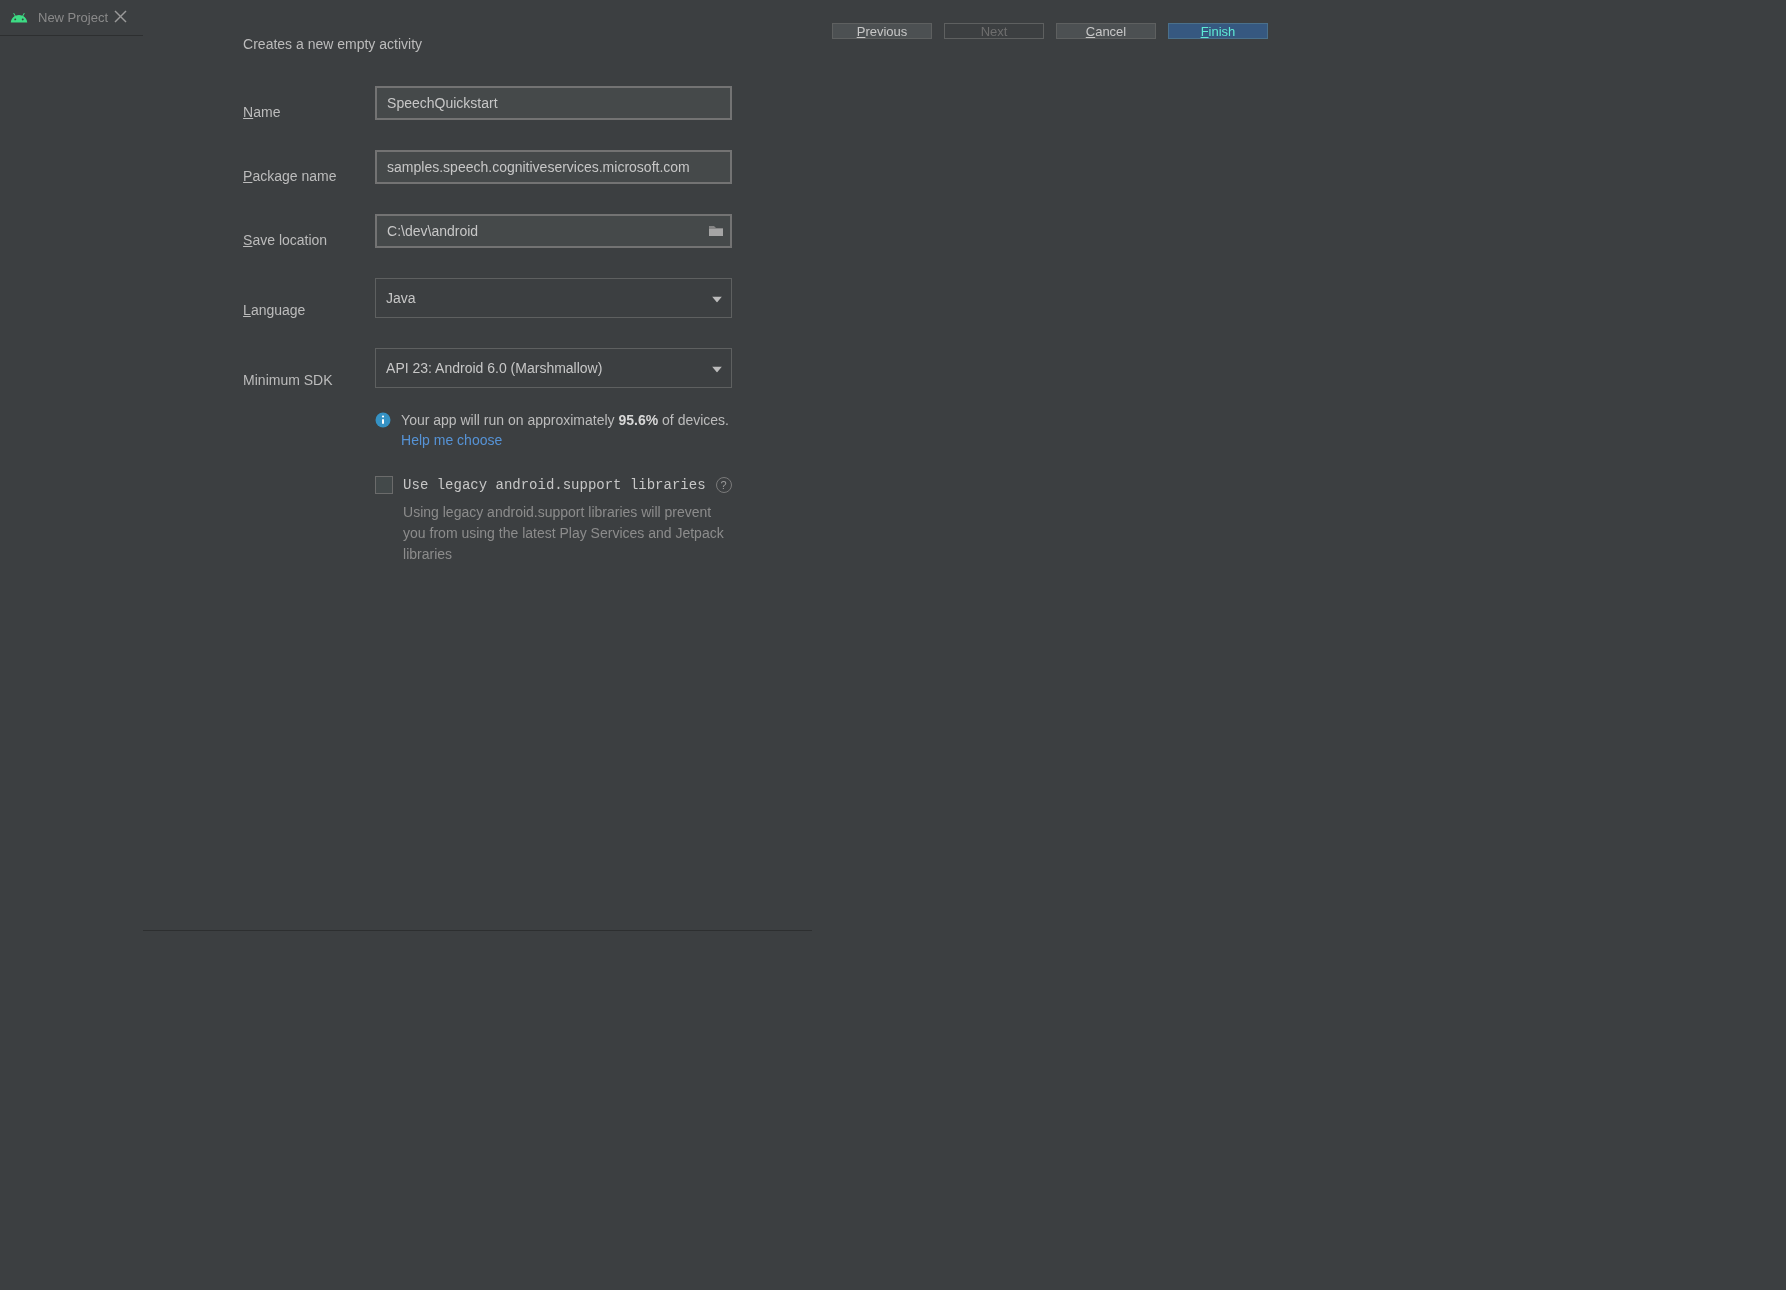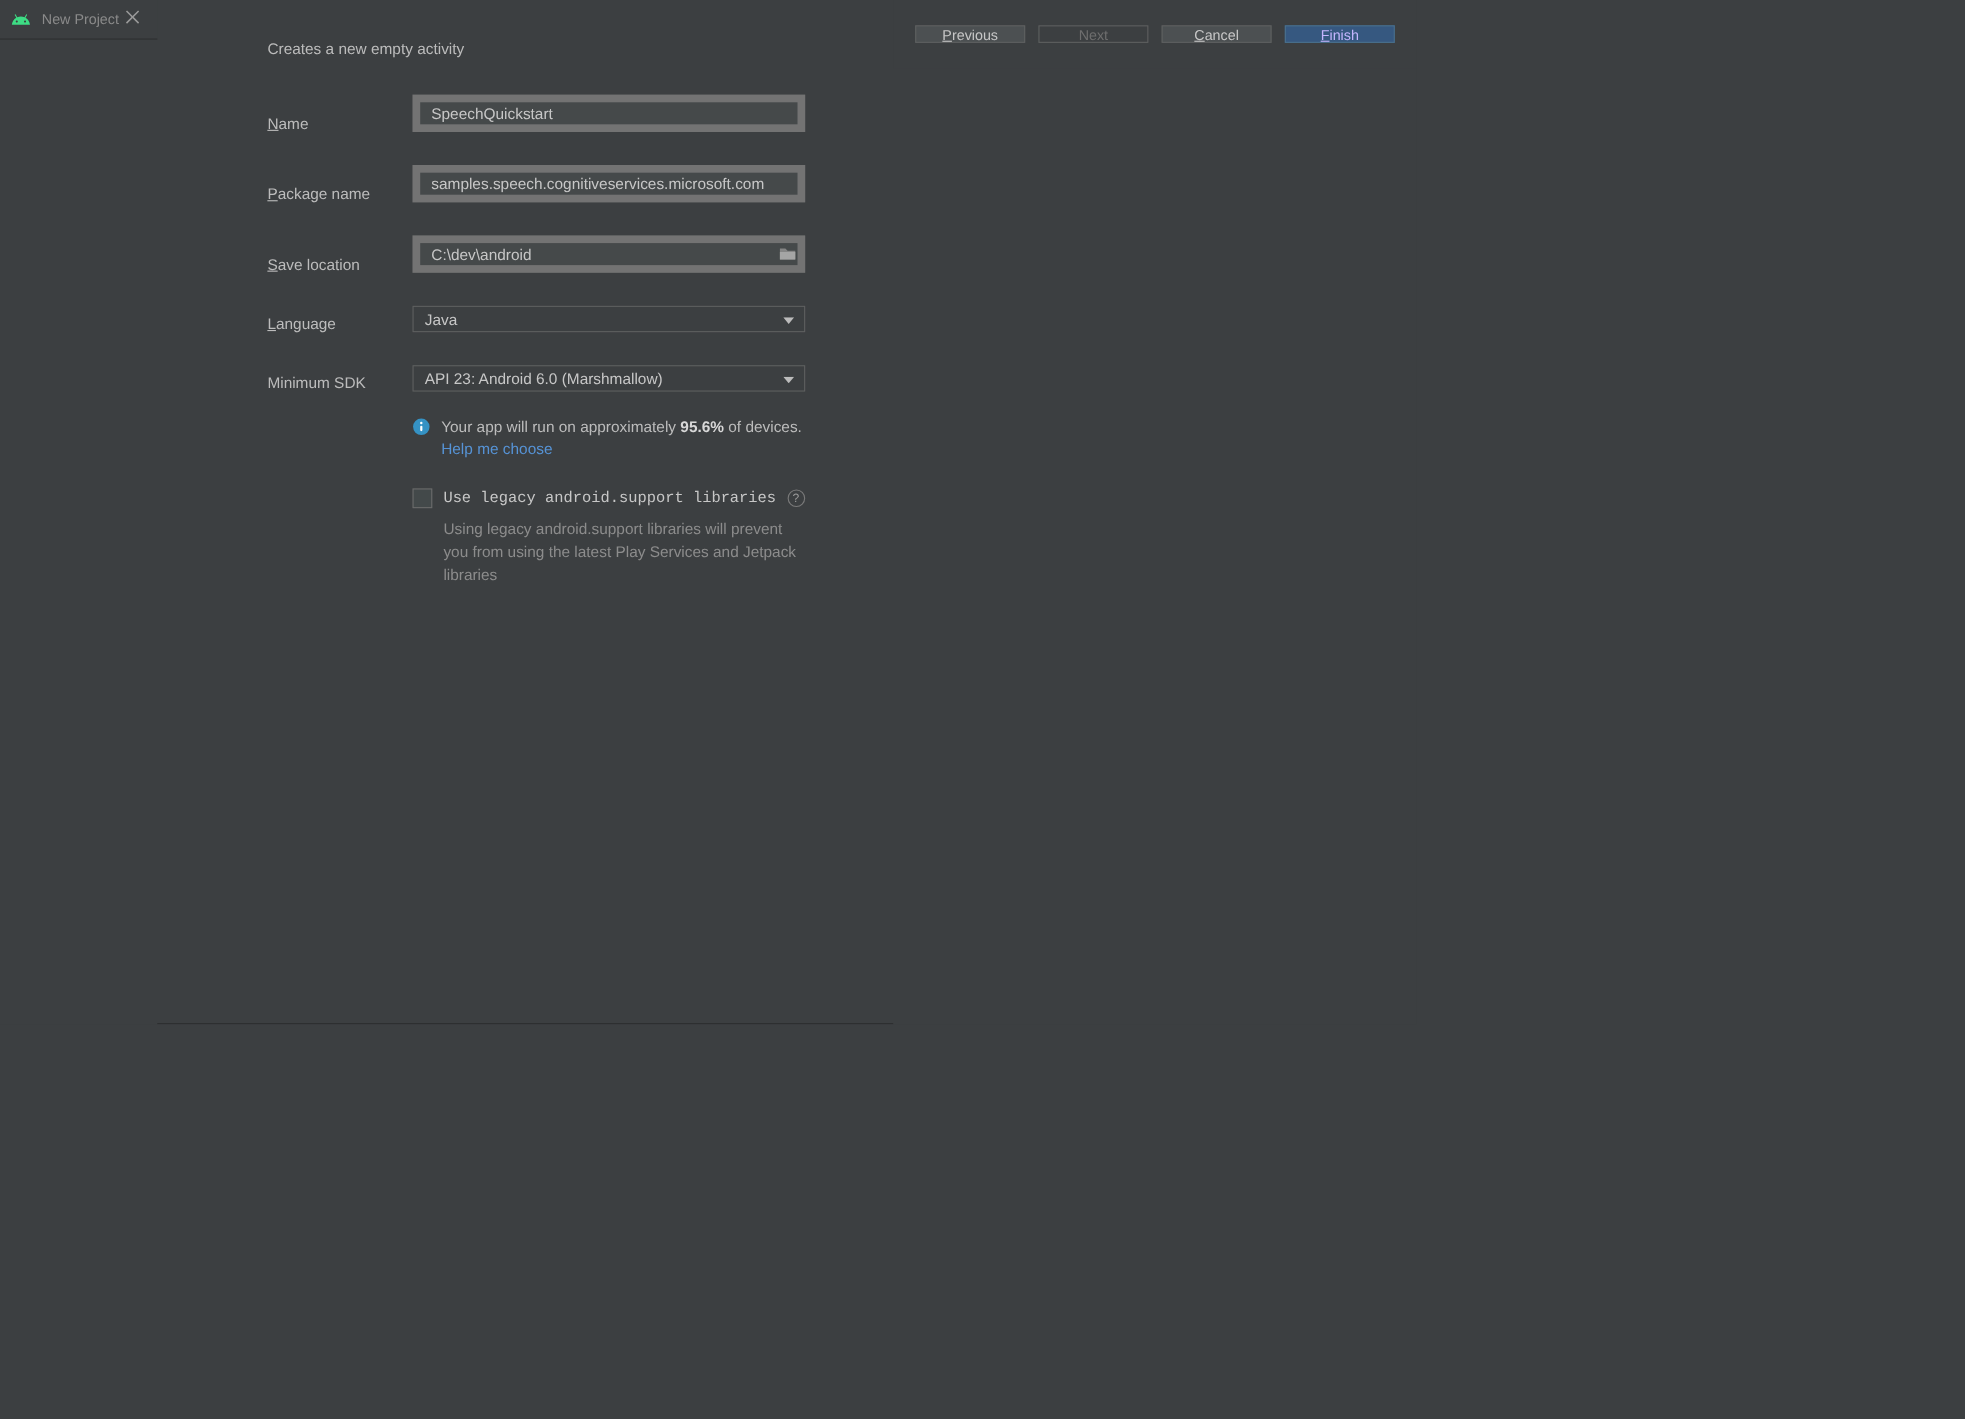--- a/index.html
+++ b/index.html
@@ -69,21 +69,21 @@
   .form-row .label {
     width: 132px;
     color: #bcbcbc;
     font-size: 14px;
   }
   .mnemonic { text-decoration: underline; }
   .text-input, .select-input {
     flex: 1;
     height: 34px;
     background: #45494a;
-    border: 7px solid #737373;
+    border: 2px solid #737373;
     color: #c7c7c7;
     font-size: 14px;
     padding: 0 10px;
     outline: none;
     font-family: inherit;
   }
   .input-wrap {
     flex: 1;
     position: relative;
     display: flex;
@@ -97,21 +97,21 @@
     color: #8c8c8c;
     display: flex;
     align-items: center;
   }
   .select-wrap {
     flex: 1;
     position: relative;
   }
   .select-display {
     width: 100%;
-    height: 24px;
+    height: 40px;
     background: #3c3f41;
     border: 1px solid #5e6060;
     color: #c7c7c7;
     font-size: 14px;
     padding: 0 30px 0 10px;
     display: flex;
     align-items: center;
     cursor: pointer;
   }
   .select-arrow {
@@ -209,21 +209,21 @@
     font-family: inherit;
   }
   .btn.disabled {
     color: #6e6e6e;
     background: #3c3f41;
     cursor: default;
   }
   .btn.primary {
     background: #365880;
     border-color: #4a708b;
-    color: #c4b5fd;
+    color: #5eead4;
   }
 </style>
 </head>
 <body>
 
 <div class="window">
 
   <div class="titlebar">
     <span class="android-icon">
       <svg width="18" height="18" viewBox="0 0 24 24">

